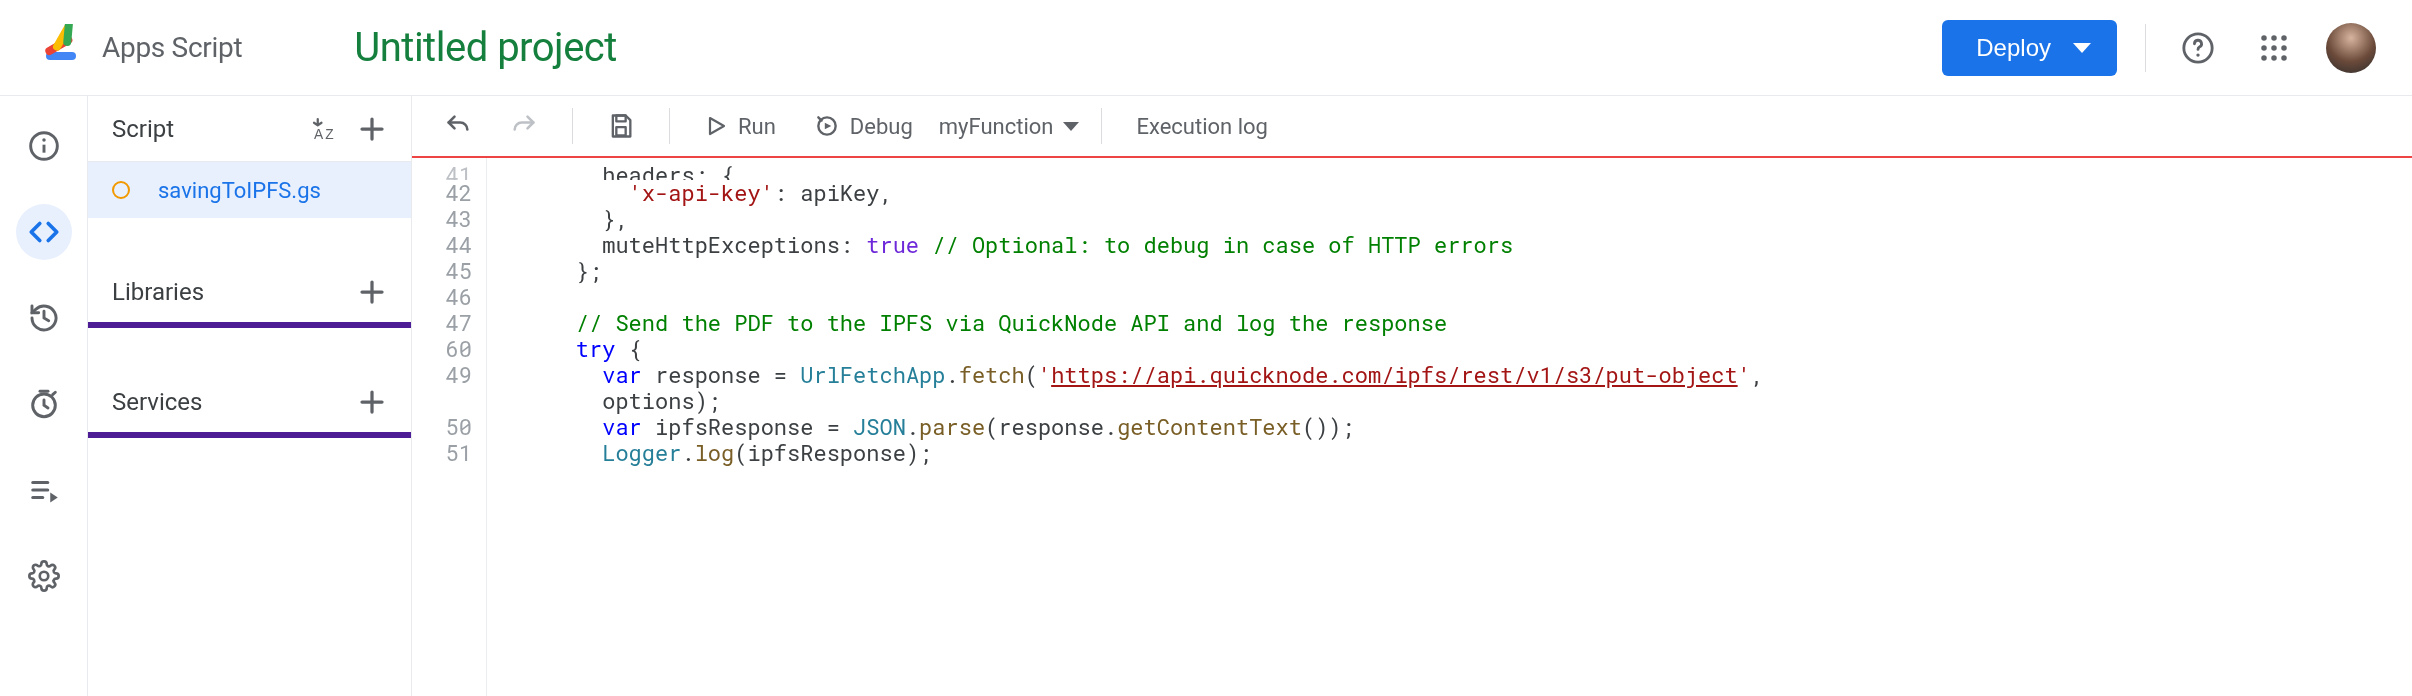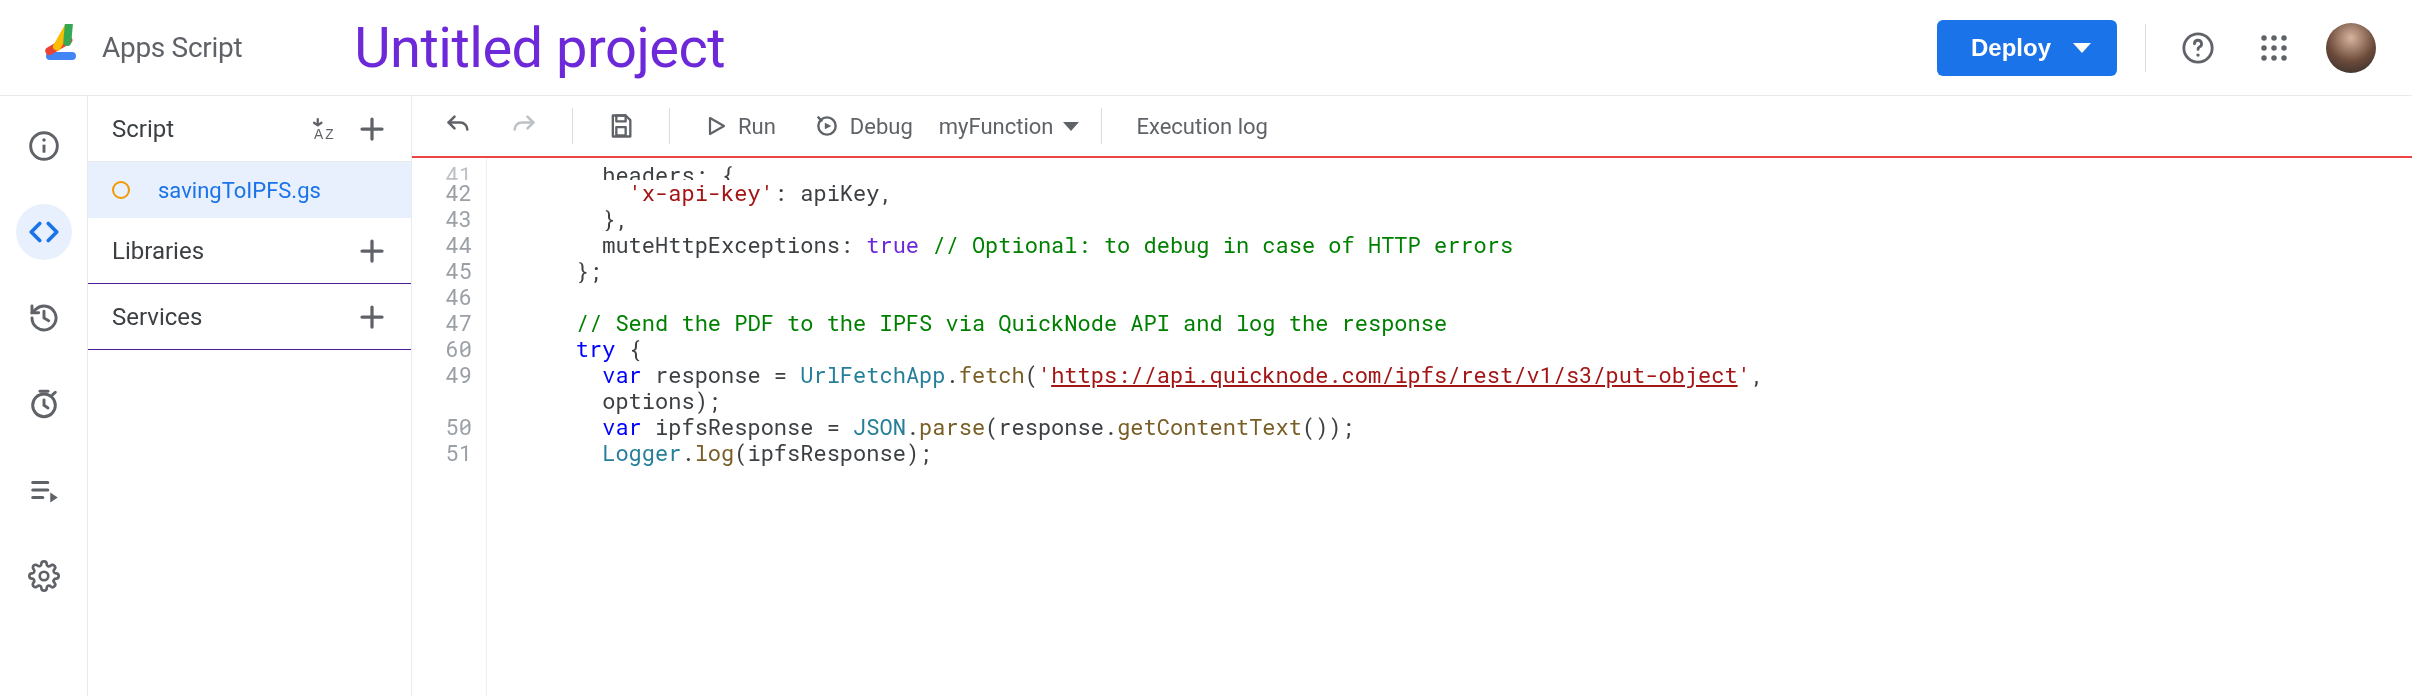--- a/index.html
+++ b/index.html
@@ -1,40 +1,40 @@
 <!DOCTYPE html>
 <html><head>
 <meta charset="utf-8">
 <style>
   * { box-sizing: border-box; margin: 0; padding: 0; }
   html, body { width: 2412px; height: 696px; font-family: 'Google Sans', Roboto, Arial, sans-serif; background: #fff; color: #3c4043; overflow: hidden; }
   
   .topbar { height: 96px; display: flex; align-items: center; padding: 0 36px 0 36px; border-bottom: 1px solid #e8eaed; }
   .brand { display: flex; align-items: center; gap: 18px; }
   .brand-text { font-size: 28px; color: #5f6368; font-weight: 400; letter-spacing: -0.3px;}
-  .project-title { font-size: 56px; color: #6d28d9; margin-left: 112px; font-weight: 400; letter-spacing: -0.5px;}
+  .project-title { font-size: 40px; color: #15803d; margin-left: 112px; font-weight: 400; letter-spacing: -0.5px;}
   .top-right { margin-left: auto; display: flex; align-items: center; gap: 28px; }
-  .deploy-btn { background: #1a73e8; color: #fff; border: none; border-radius: 6px; height: 56px; padding: 0 26px 0 34px; font-size: 24px; font-weight: 700; display: flex; align-items: center; gap: 22px; cursor: pointer; }
+  .deploy-btn { background: #1a73e8; color: #fff; border: none; border-radius: 6px; height: 56px; padding: 0 26px 0 34px; font-size: 24px; font-weight: 400; display: flex; align-items: center; gap: 22px; cursor: pointer; }
   .deploy-btn .caret { width: 0; height: 0; border-left: 9px solid transparent; border-right: 9px solid transparent; border-top: 10px solid #fff; }
   .vdiv { width: 1px; height: 48px; background: #dadce0; }
   .icon-btn { width: 48px; height: 48px; display: flex; align-items: center; justify-content: center; color: #5f6368; cursor: pointer; border-radius: 50%; }
   .avatar { width: 50px; height: 50px; border-radius: 50%; background: radial-gradient(circle at 50% 30%, #d7b49e 0%, #6b4a3a 55%, #2b2b2b 100%); }
   
   .main { display: flex; height: calc(100% - 96px); }
   
   .rail { width: 88px; border-right: 1px solid #e8eaed; display: flex; flex-direction: column; align-items: center; padding-top: 22px; gap: 30px; }
   .rail-item { width: 56px; height: 56px; border-radius: 50%; display: flex; align-items: center; justify-content: center; color: #5f6368; cursor: pointer; }
   .rail-item.active { background: #e8f0fe; color: #1a73e8; }
   
   .files-panel { width: 324px; border-right: 1px solid #e8eaed; display: flex; flex-direction: column; }
   .panel-header, .panel-row { display: flex; align-items: center; justify-content: space-between; padding: 0 24px; height: 66px; }
   .panel-header { border-bottom: 1px solid #e8eaed; }
   .panel-header .label { font-size: 24px; color: #3c4043; }
   .panel-header .header-actions { display:flex; align-items:center; gap:18px; color:#5f6368;}
-  .panel-row { border-bottom: 1px solid #4c1d95; }
+  .panel-row { border-bottom: 6px solid #4c1d95; margin-top: 44px; }
   .panel-row .label { font-size: 24px; color: #3c4043; }
   .file-item { display: flex; align-items: center; gap: 28px; height: 56px; padding: 0 24px; background: #e8f0fe; cursor: pointer; }
   .file-item .dot { width: 18px; height: 18px; border: 2.5px solid #f29900; border-radius: 50%; }
   .file-item .fname { font-size: 22px; color: #1a73e8; }
   .add-icon { color: #5f6368; cursor:pointer; }
   
   .editor-area { flex: 1; display: flex; flex-direction: column; min-width: 0; }
   .toolbar { height: 62px; border-bottom: 2px solid #ef4444; display: flex; align-items: center; padding: 0 20px; gap: 14px; font-size: 22px; color: #5f6368; }
   .toolbar .tbtn { display: flex; align-items: center; gap: 10px; padding: 6px 12px; cursor: pointer; border-radius: 6px; }
   .toolbar .tbtn.disabled { color: #bdc1c6; }

